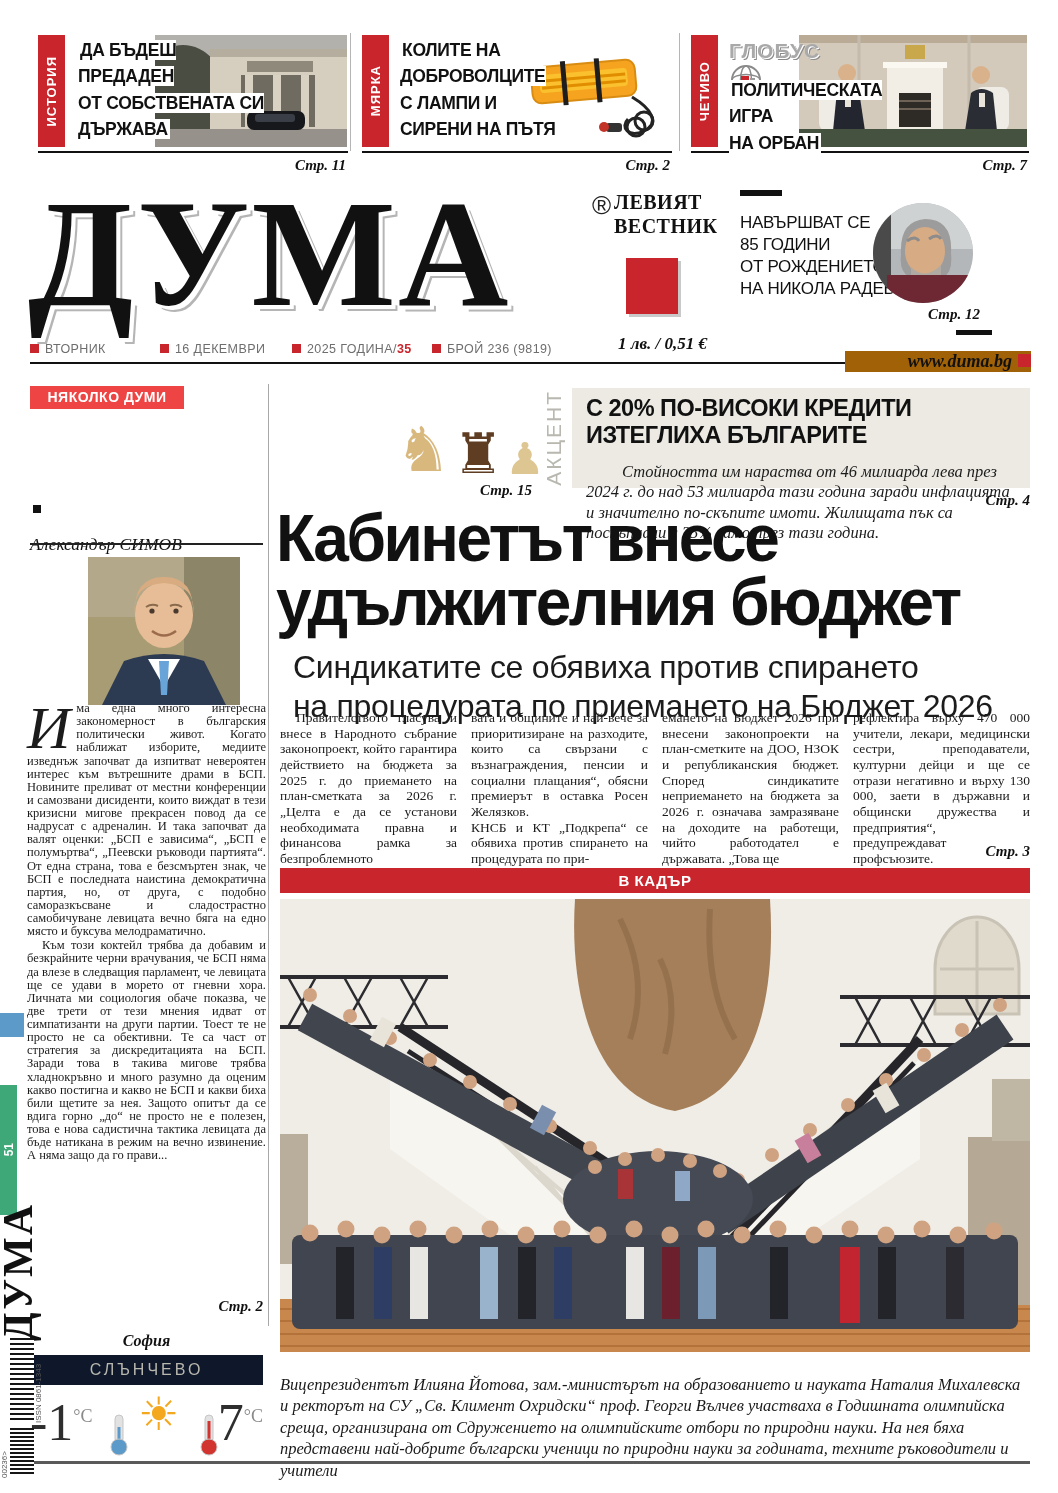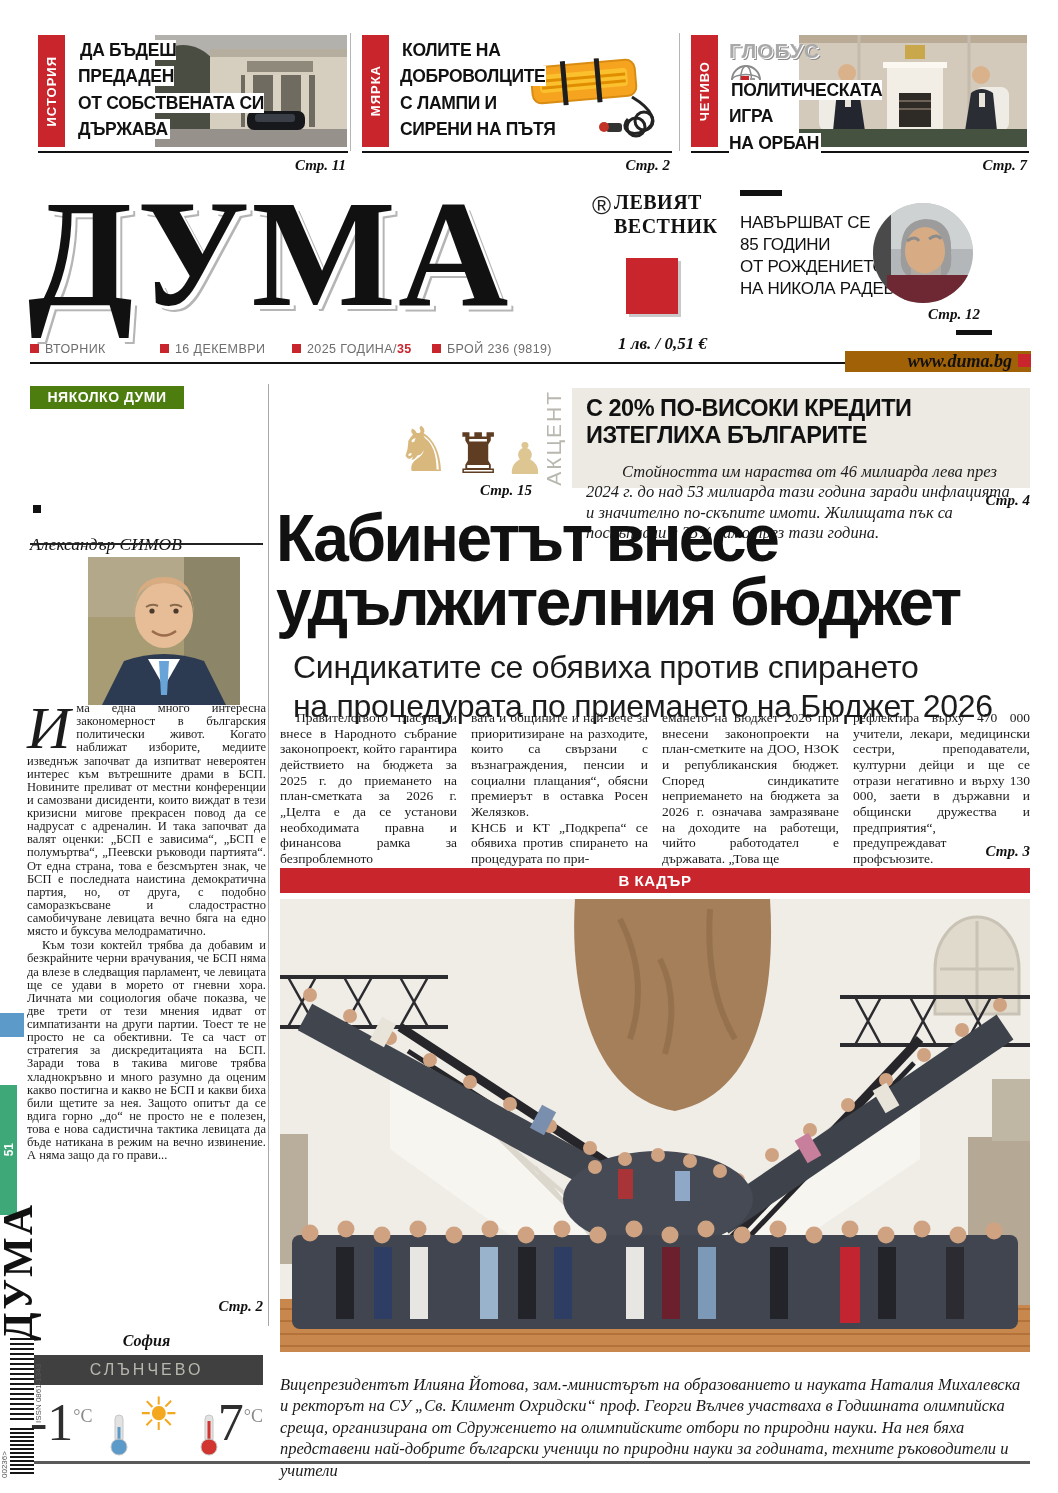--- a/index.html
+++ b/index.html
@@ -38,36 +38,36 @@
   .price { position:absolute; left:618px; top:334px; font-family:"Liberation Serif", serif; font-style:italic; font-weight:bold; font-size:17px; }
 
   .dateline { position:absolute; left:30px; top:342px; width:600px; font-size:12.5px; color:#6e6e6e; letter-spacing:0.4px; }
   .dateline span.item { position:absolute; white-space:nowrap; }
   .yearnum { color:#c9252c; font-weight:bold; }
   .main-rule { position:absolute; left:30px; top:362px; width:998px; height:2px; background:#111; }
   .website { position:absolute; left:845px; top:351px; width:186px; background:#a16207; text-align:right; font-family:"Liberation Serif", serif; font-style:italic; font-weight:bold; font-size:18px; z-index:4; }
   .website .redsq { width:13px; height:13px; margin:0 0 0 6px; }
 
   
-  .kicker { position:absolute; left:30px; top:386px; width:154px; height:23px; background:#4d7c0f; color:#fff; font-weight:bold; font-size:14px; line-height:23px; text-align:center; letter-spacing:0.5px; }
+  .kicker { position:absolute; left:30px; top:386px; width:154px; height:23px; background:#ef4444; color:#fff; font-weight:bold; font-size:14px; line-height:23px; text-align:center; letter-spacing:0.5px; }
   .op-title { position:absolute; left:30px; top:414px; font-size:32px; line-height:1.1; letter-spacing:-1px; }
   .op-bullet { position:absolute; left:33px; top:505px; width:8px; height:8px; background:#111; }
   .op-author { position:absolute; left:30px; top:534px; font-family:"Liberation Serif", serif; font-style:italic; font-size:17.5px; }
   .op-rule { position:absolute; left:30px; top:543px; width:233px; height:2px; background:#222; }
   .op-photo { position:absolute; left:88px; top:557px; width:152px; height:148px; overflow:hidden; }
   .op-body { position:absolute; left:27px; top:702px; width:239px; font-family:"Liberation Serif", serif; font-size:12.5px; line-height:1.05; text-align:justify; color:#1b1b1b; }
   .op-body p + p { text-indent:15px; margin-top:1px; }
   .dropcap { float:left; font-family:"Liberation Serif", serif; font-style:italic; font-size:60px; line-height:0.78; margin:3px 6px 0 0; }
   .op-page { position:absolute; left:30px; top:1298px; width:233px; text-align:right; }
   .col-divider { position:absolute; left:268px; top:384px; width:1px; height:942px; background:#a8a8a8; }
 
   
   .weather { position:absolute; left:30px; top:1332px; width:233px; }
   .w-city { text-align:center; font-family:"Liberation Serif", serif; font-weight:bold; font-style:italic; font-size:16px; }
-  .w-bar { margin-top:5px; height:30px; background:#404040; color:#b8b7ae; font-size:16px; letter-spacing:3px; text-align:center; line-height:30px; }
+  .w-bar { margin-top:5px; height:30px; background:#0f172a; color:#b8b7ae; font-size:16px; letter-spacing:3px; text-align:center; line-height:30px; }
   .w-row { position:relative; height:90px; }
   .w-temp { position:absolute; font-family:"Liberation Serif", serif; font-size:52px; font-weight:400; color:#2e2e2e; }
   .w-temp sup { font-size:18px; color:#8a8a8a; }
   .w-sun { position:absolute; left:108px; top:2px; font-family:"DejaVu Sans", sans-serif; font-size:46px; color:#f3a81f; }
   .therm { position:absolute; top:28px; width:22px; height:44px; }
 
   
   .chess-title { position:absolute; left:280px; top:388px; font-size:19.5px; line-height:1.35; letter-spacing:-0.3px; }
   .chess-photo { position:absolute; left:408px; top:390px; width:124px; height:90px; background:#fff; display:flex; align-items:flex-end; justify-content:center; gap:2px; }
   .chess-photo span { font-family:"DejaVu Sans", sans-serif; line-height:0.95; }

